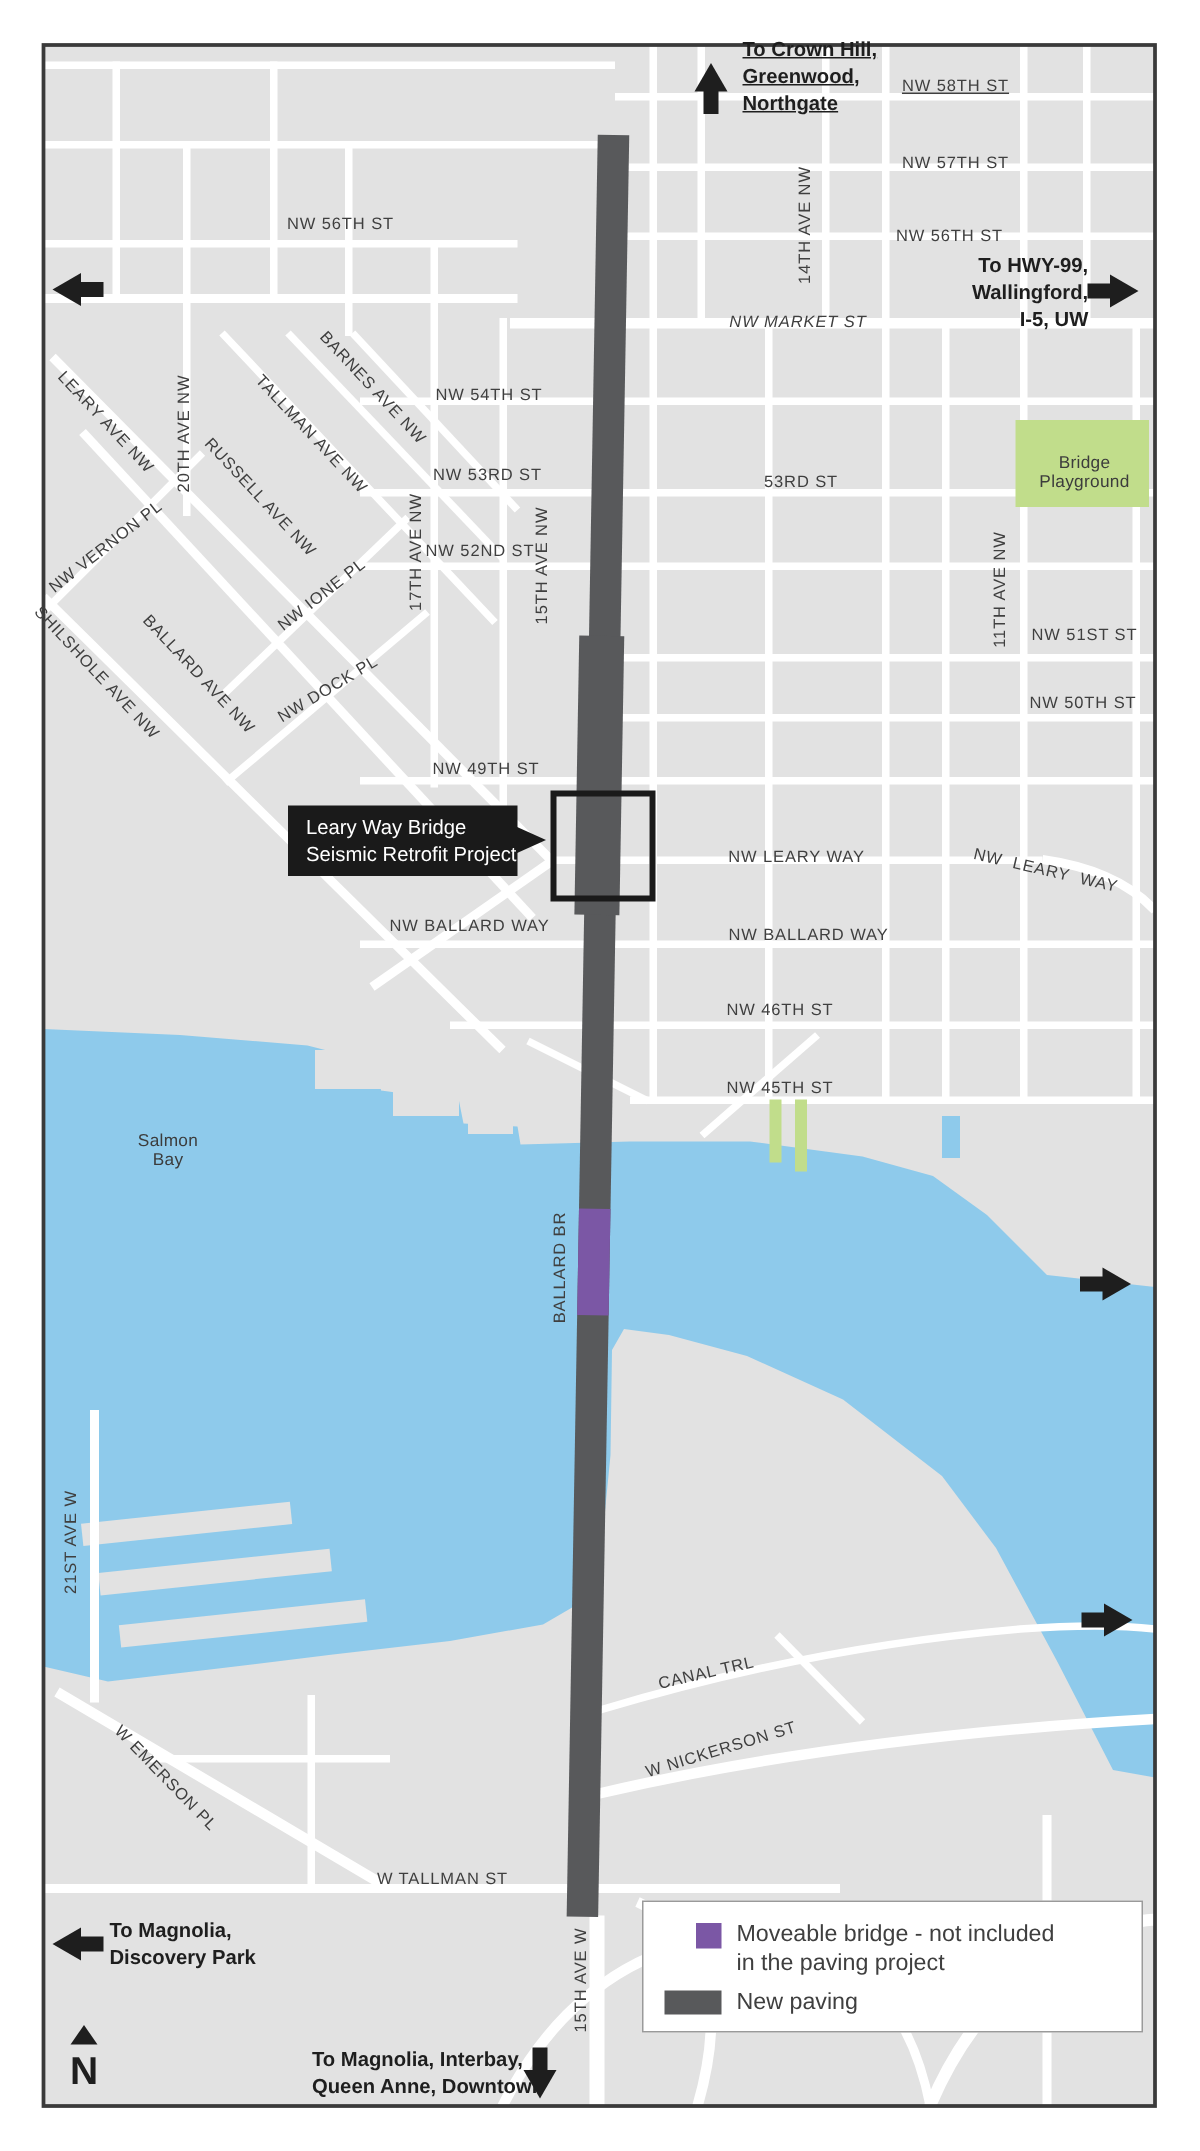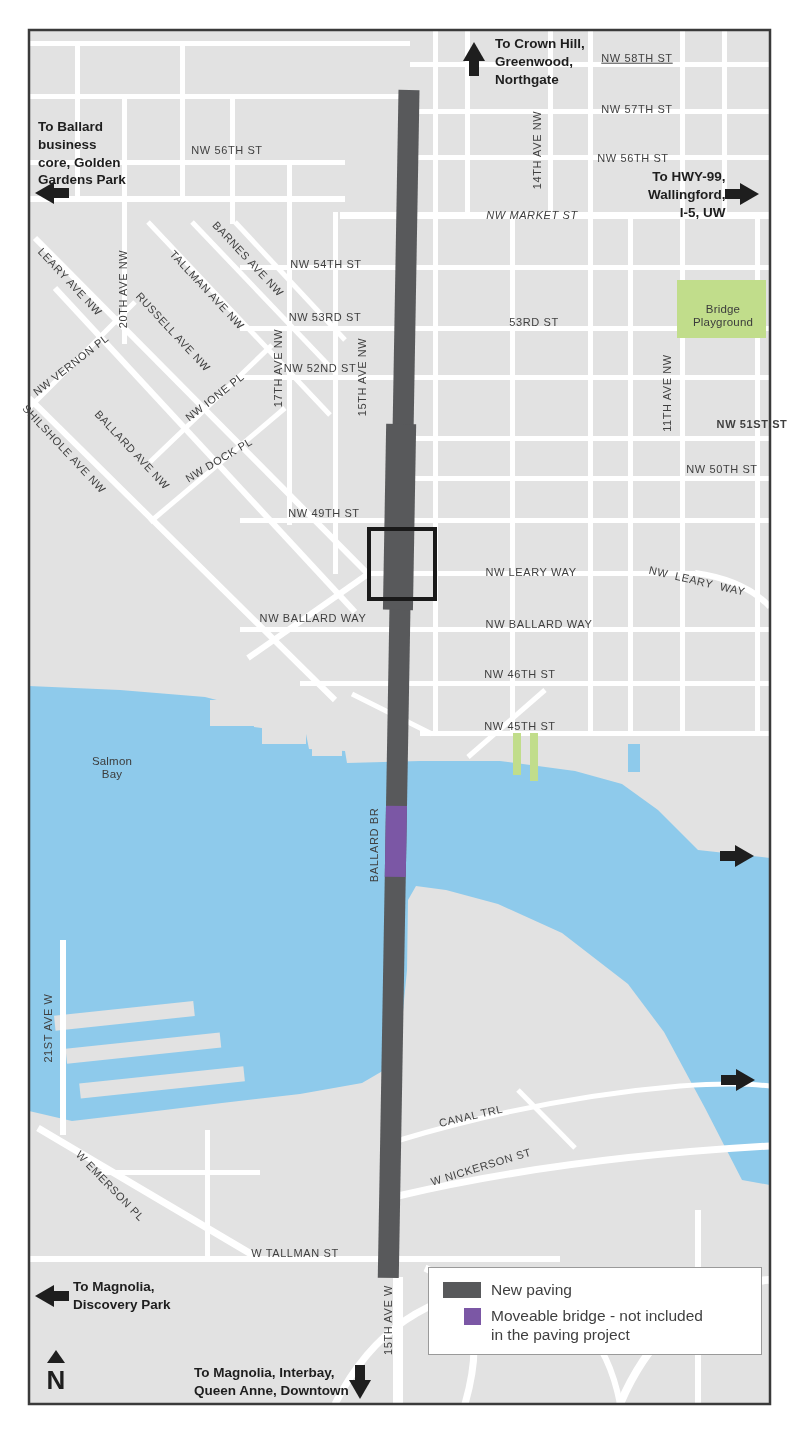--- a/index.html
+++ b/index.html
@@ -159,21 +159,21 @@
       <div class="map-label" style="left: 227px; top: 150px; transform: translate(-50%, -50%) rotate(0deg);">NW 56TH ST</div>
       <div class="map-label" style="left: 532px; top: 215px; transform: translate(-50%, -50%) rotate(0deg); font-style: italic;">NW MARKET ST</div>
       <div class="map-label" style="left: 537px; top: 150px; transform: translate(-50%, -50%) rotate(-90deg);">14TH AVE NW</div>
       <div class="map-label" style="left: 326px; top: 264px; transform: translate(-50%, -50%) rotate(0deg);">NW 54TH ST</div>
       <div class="map-label" style="left: 325px; top: 317px; transform: translate(-50%, -50%) rotate(0deg);">NW 53RD ST</div>
       <div class="map-label" style="left: 534px; top: 322px; transform: translate(-50%, -50%) rotate(0deg);">53RD ST</div>
       <div class="map-label" style="left: 320px; top: 368px; transform: translate(-50%, -50%) rotate(0deg);">NW 52ND ST</div>
       <div class="map-label" style="left: 278px; top: 368px; transform: translate(-50%, -50%) rotate(-90deg);">17TH AVE NW</div>
       <div class="map-label" style="left: 362px; top: 377px; transform: translate(-50%, -50%) rotate(-90deg);">15TH AVE NW</div>
       <div class="map-label" style="left: 667px; top: 393px; transform: translate(-50%, -50%) rotate(-90deg);">11TH AVE NW</div>
-      <div class="map-label" style="left: 752px; top: 424px; transform: translate(-50%, -50%) rotate(0deg); font-weight: bold;">NW 51ST ST</div>
+      <div class="map-label" style="left: 723px; top: 424px; transform: translate(-50%, -50%) rotate(0deg);">NW 51ST ST</div>
       <div class="map-label" style="left: 722px; top: 469px; transform: translate(-50%, -50%) rotate(0deg);">NW 50TH ST</div>
       <div class="map-label" style="left: 324px; top: 513px; transform: translate(-50%, -50%) rotate(0deg);">NW 49TH ST</div>
       <div class="map-label" style="left: 531px; top: 572px; transform: translate(-50%, -50%) rotate(0deg);">NW LEARY WAY</div>
       <div class="map-label" style="left: 697px; top: 581px; transform: translate(-50%, -50%) rotate(13deg);">NW  LEARY  WAY</div>
       <div class="map-label" style="left: 313px; top: 618px; transform: translate(-50%, -50%) rotate(0deg);">NW BALLARD WAY</div>
       <div class="map-label" style="left: 539px; top: 624px; transform: translate(-50%, -50%) rotate(0deg);">NW BALLARD WAY</div>
       <div class="map-label" style="left: 520px; top: 674px; transform: translate(-50%, -50%) rotate(0deg);">NW 46TH ST</div>
       <div class="map-label" style="left: 520px; top: 726px; transform: translate(-50%, -50%) rotate(0deg);">NW 45TH ST</div>
       <div class="map-label" style="left: 70px; top: 282px; transform: translate(-50%, -50%) rotate(47deg);">LEARY AVE NW</div>
       <div class="map-label" style="left: 123px; top: 289px; transform: translate(-50%, -50%) rotate(-90deg);">20TH AVE NW</div>
@@ -189,31 +189,27 @@
 Playground</div>
       <div class="map-label place" style="left: 112px; top: 768px; transform: translate(-50%, -50%) rotate(0deg);">Salmon
 Bay</div>
       <div class="map-label" style="left: 374px; top: 845px; transform: translate(-50%, -50%) rotate(-90deg);">BALLARD BR</div>
       <div class="map-label" style="left: 48px; top: 1028px; transform: translate(-50%, -50%) rotate(-90deg);">21ST AVE W</div>
       <div class="map-label" style="left: 110px; top: 1186px; transform: translate(-50%, -50%) rotate(46deg);">W EMERSON PL</div>
       <div class="map-label" style="left: 471px; top: 1116px; transform: translate(-50%, -50%) rotate(-13deg);">CANAL TRL</div>
       <div class="map-label" style="left: 481px; top: 1167px; transform: translate(-50%, -50%) rotate(-17deg);">W NICKERSON ST</div>
       <div class="map-label" style="left: 295px; top: 1253px; transform: translate(-50%, -50%) rotate(0deg);">W TALLMAN ST</div>
       <div class="map-label" style="left: 388px; top: 1320px; transform: translate(-50%, -50%) rotate(-90deg);">15TH AVE W</div>
-      <div class="sign" style="left: 495px; top: 35px;">To Crown Hill,
+      <div class="sign" style="left: 495px; top: 24px; text-decoration: underline;">To Crown Hill,
 Greenwood,
 Northgate</div>
       <div class="block-arrow up" style="left: 474px; top: 59px;">
         <span class="stem"></span>
         <span class="head"></span>
       </div>
-      <div class="sign" style="left: 38px; top: 118px;">To Ballard
-business
-core, Golden
-Gardens Park</div>
       <div class="block-arrow left" style="left: 52px; top: 193px;">
         <span class="stem"></span>
         <span class="head"></span>
       </div>
       <div class="sign" style="left: 648px; top: 168px; text-align: right;">To HWY-99,
 Wallingford,
 I-5, UW</div>
       <div class="block-arrow right" style="left: 742px; top: 194px;">
         <span class="stem"></span>
         <span class="head"></span>
@@ -225,39 +221,44 @@
       <div class="block-arrow right" style="left: 738px; top: 1080px;">
         <span class="stem"></span>
         <span class="head"></span>
       </div>
       <div class="sign" style="left: 73px; top: 1278px;">To Magnolia,
 Discovery Park</div>
       <div class="block-arrow left" style="left: 52px; top: 1296px;">
         <span class="stem"></span>
         <span class="head"></span>
       </div>
-      <div class="sign" style="left: 194px; top: 1364px;">To Magnolia, Interbay,
+      <div class="sign" style="left: 208px; top: 1364px;">To Magnolia, Interbay,
 Queen Anne, Downtown</div>
       <div class="block-arrow down" style="left: 360px; top: 1382px;">
         <span class="stem"></span>
         <span class="head"></span>
       </div>
     </div>
 
+  <div id="callout">
+    <span style="white-space:pre-line;">Leary Way Bridge
+Seismic Retrofit Project</span>
+    <span class="pointer"></span>
+  </div>
 
   <div id="legend">
-    <div class="legend-row">
-      <span id="sw-paving" style="background: rgb(88, 89, 91);"></span>
-      <span class="txt">New paving</span>
-    </div>
     <div class="legend-row">
       <span id="sw-bridge" style="background: rgb(123, 87, 165);"></span>
       <span class="txt">Moveable bridge - not included
 in the paving project</span>
     </div>
+    <div class="legend-row">
+      <span id="sw-paving" style="background: rgb(88, 89, 91);"></span>
+      <span class="txt">New paving</span>
+    </div>
   </div>
 
   <div id="compass">
     <span class="tri"></span>
     <span class="n">N</span>
   </div>
 
 </div>
 
 </body></html>

